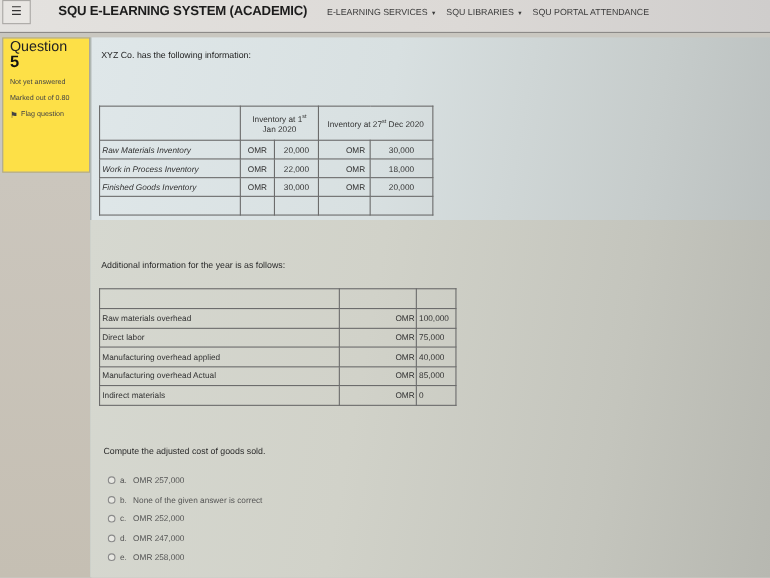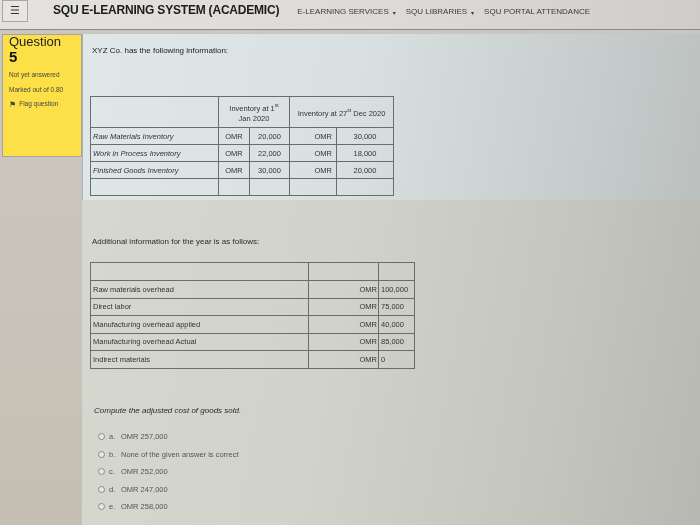--- a/index.html
+++ b/index.html
@@ -71,21 +71,21 @@
 
   .add-info { position: absolute; left: 92px; top: 237px; font-size: 8px; color: #2a2a2a; }
 
   .t2 { left: 90px; top: 262px; }
   .t2 td { height: 17.5px; }
   .t2 .hdr td { height: 18px; }
   .t2 .c-label { width: 218px; }
   .t2 .c-omr { width: 70px; text-align: right; padding-right: 1px; }
   .t2 .c-val { width: 36px; }
 
-  .question { position: absolute; left: 94px; top: 406px; font-size: 8px; color: #2a2a2a; font-style: italic; }
+  .question { position: absolute; left: 94px; top: 406px; font-size: 8px; color: #2a2a2a; }
   .options { position: absolute; left: 98px; top: 428px; font-size: 7.5px; color: #444; }
   .option { display: flex; align-items: center; height: 17.5px; }
   .radio {
     width: 7px; height: 7px; border-radius: 50%; border: 1px solid #8a8a8a;
     background: #e7e7e2; margin-right: 4px;
   }
   .opt-letter { width: 12px; color: #555; }
   .opt-text { color: #555; }
 </style>
 </head>

